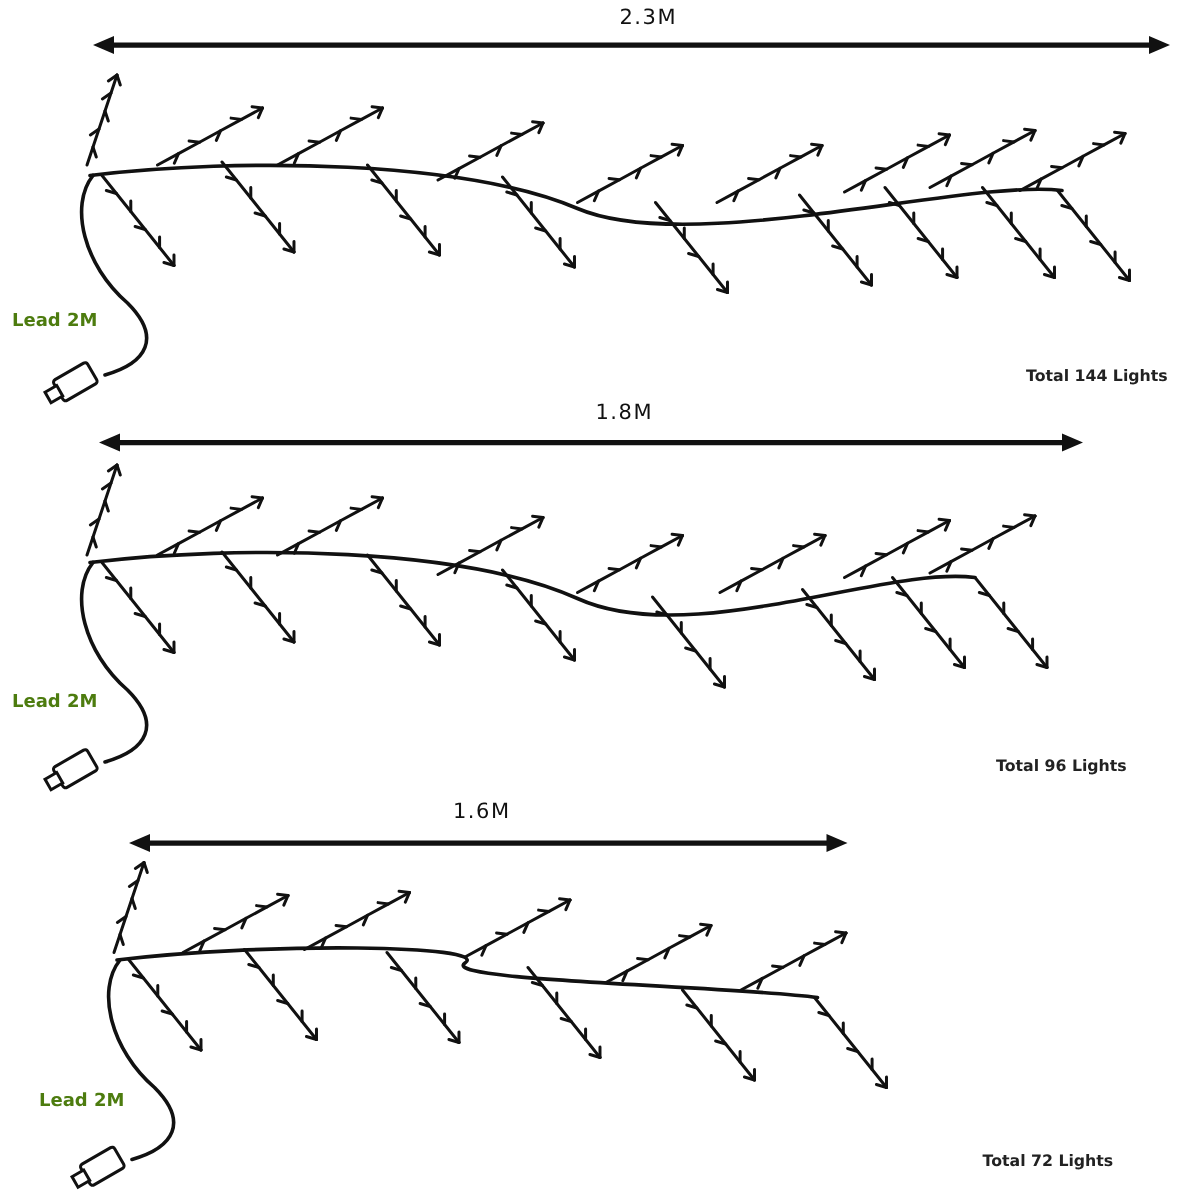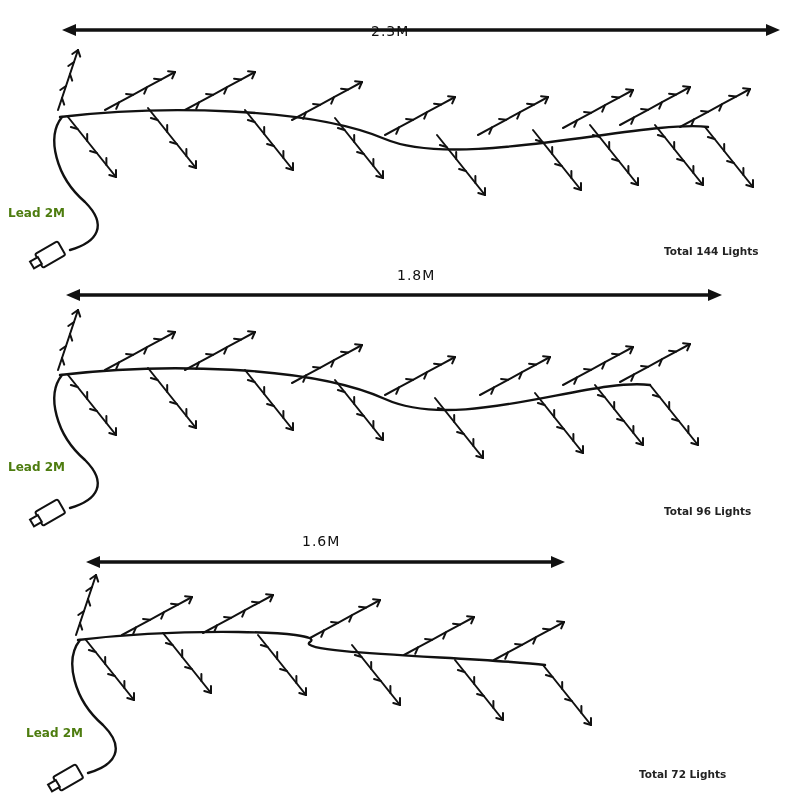--- a/index.html
+++ b/index.html
@@ -188,23 +188,23 @@
         <g>
           <path d="M705.0 127.0 L714.6 139.0 L724.2 151.0 L733.8 163.0 L743.4 175.0 L753.0 187.0" class="twig"></path>
           <line x1="714.6" y1="139" x2="707.8837528077207" y2="137.0271787581738" class="twig"></line>
           <line x1="724.2" y1="151" x2="724.186640821685" y2="144.00001274770057" class="twig"></line>
           <line x1="733.8" y1="163" x2="727.0837528077207" y2="161.0271787581738" class="twig"></line>
           <line x1="743.4" y1="175" x2="743.386640821685" y2="168.00001274770057" class="twig"></line>
           <line x1="753" y1="187" x2="746.2837528077207" y2="185.0271787581738" class="twig"></line>
           <line x1="753" y1="187" x2="752.986640821685" y2="180.00001274770057" class="twig"></line>
         </g>
       </svg>
-    <div class="dim-label" style="left: 371px; top: 4px; margin-top: 19px;">2.3M</div>
+    <div class="dim-label" style="left: 413px; top: 4px;">2.3M</div>
     <div class="lead-label" style="left: 8px; top: 206px;">Lead 2M</div>
-    <div class="total-label" style="left: 664px; top: 245px;">Total 144 Lights</div>
+    <div class="total-label" style="left: 684px; top: 245px;">Total 144 Lights</div>
   </div>
     <div class="panel" style="top: 265px; height: 270px;">
     <svg width="800" height="270">
         <g>
           <line x1="76" y1="30" x2="712" y2="30" class="arrow-line"></line>
           <polygon points="66,30 80,24 80,36" class="arrow-head"></polygon>
           <polygon points="722,30 708,24 708,36" class="arrow-head"></polygon>
         </g>
         <path d="M60 110 C 160 98, 310 100, 385 134 S 590 112, 650 120" class="wire"></path>
         <g>
@@ -478,15 +478,15 @@
           <line x1="552.6" y1="147" x2="545.8837528077207" y2="145.0271787581738" class="twig"></line>
           <line x1="562.2" y1="159" x2="562.186640821685" y2="152.00001274770057" class="twig"></line>
           <line x1="571.8" y1="171" x2="565.0837528077207" y2="169.0271787581738" class="twig"></line>
           <line x1="581.4" y1="183" x2="581.386640821685" y2="176.00001274770057" class="twig"></line>
           <line x1="591" y1="195" x2="584.2837528077207" y2="193.0271787581738" class="twig"></line>
           <line x1="591" y1="195" x2="590.986640821685" y2="188.00001274770057" class="twig"></line>
         </g>
       </svg>
     <div class="dim-label" style="left: 302px; top: 3px; text-align: center;">1.6M</div>
     <div class="lead-label" style="left: 26px; top: 196px;">Lead 2M</div>
-    <div class="total-label" style="left: 639px; top: 238px;">Total 72 Lights</div>
+    <div class="total-label" style="left: 655px; top: 238px;">Total 72 Lights</div>
   </div>
   </div>
 
 </body></html>

